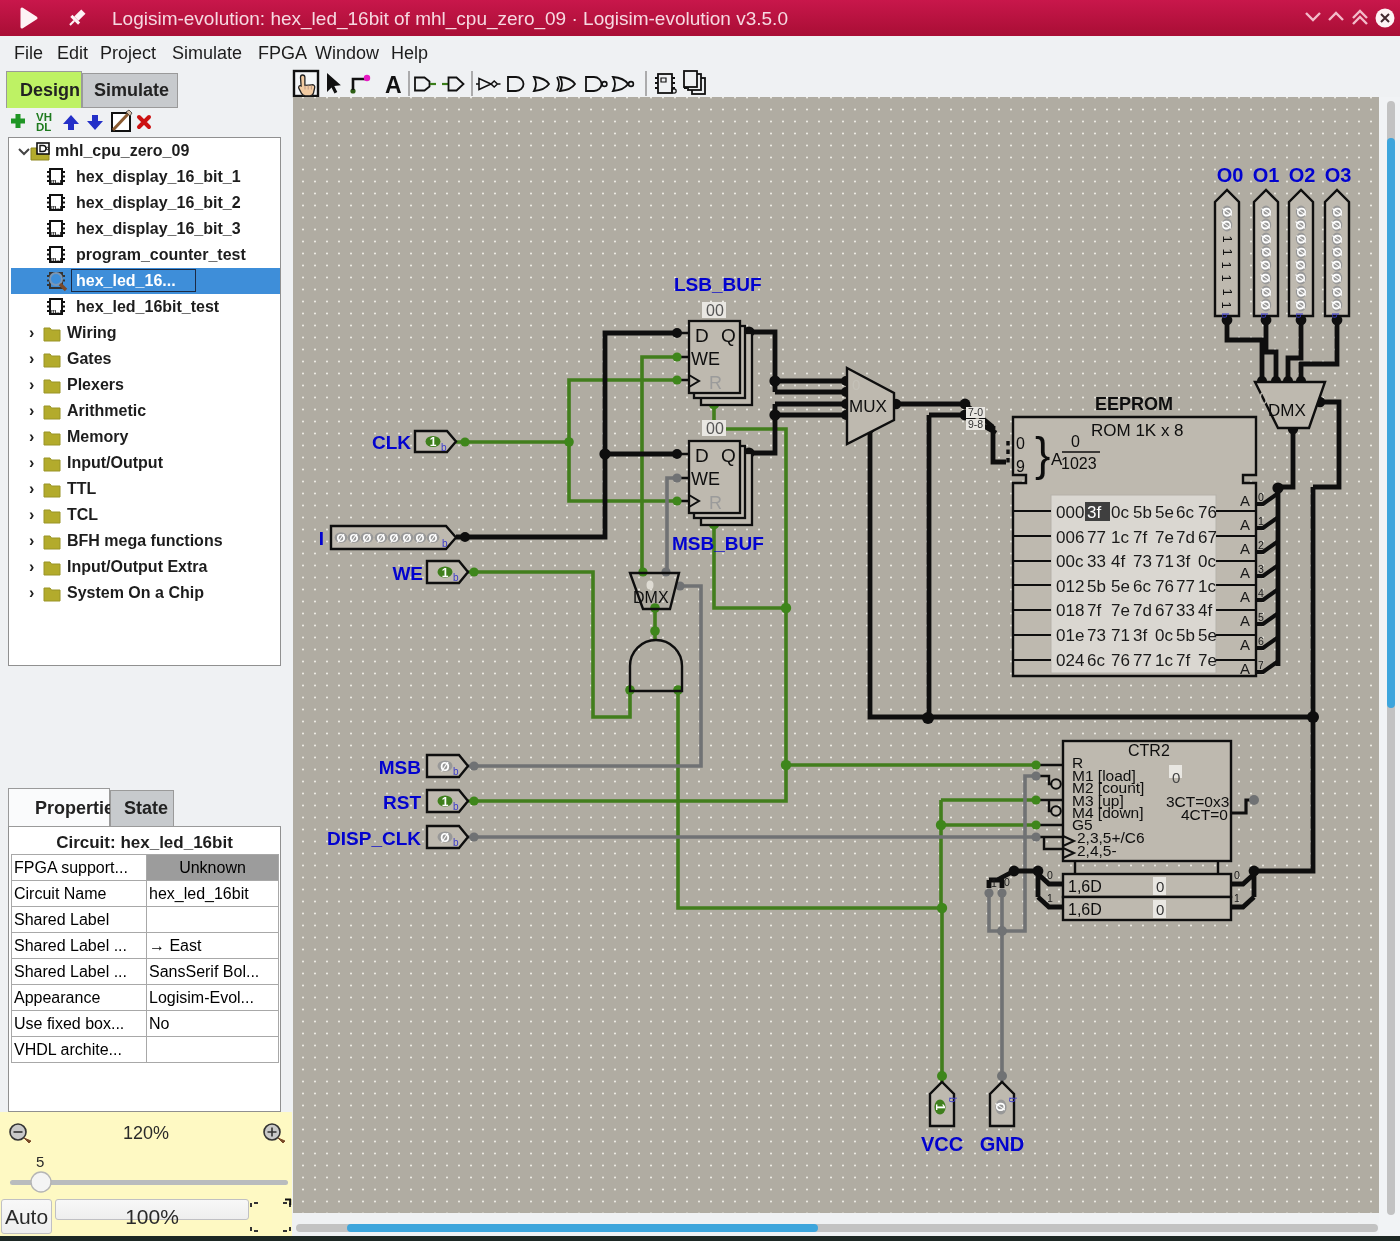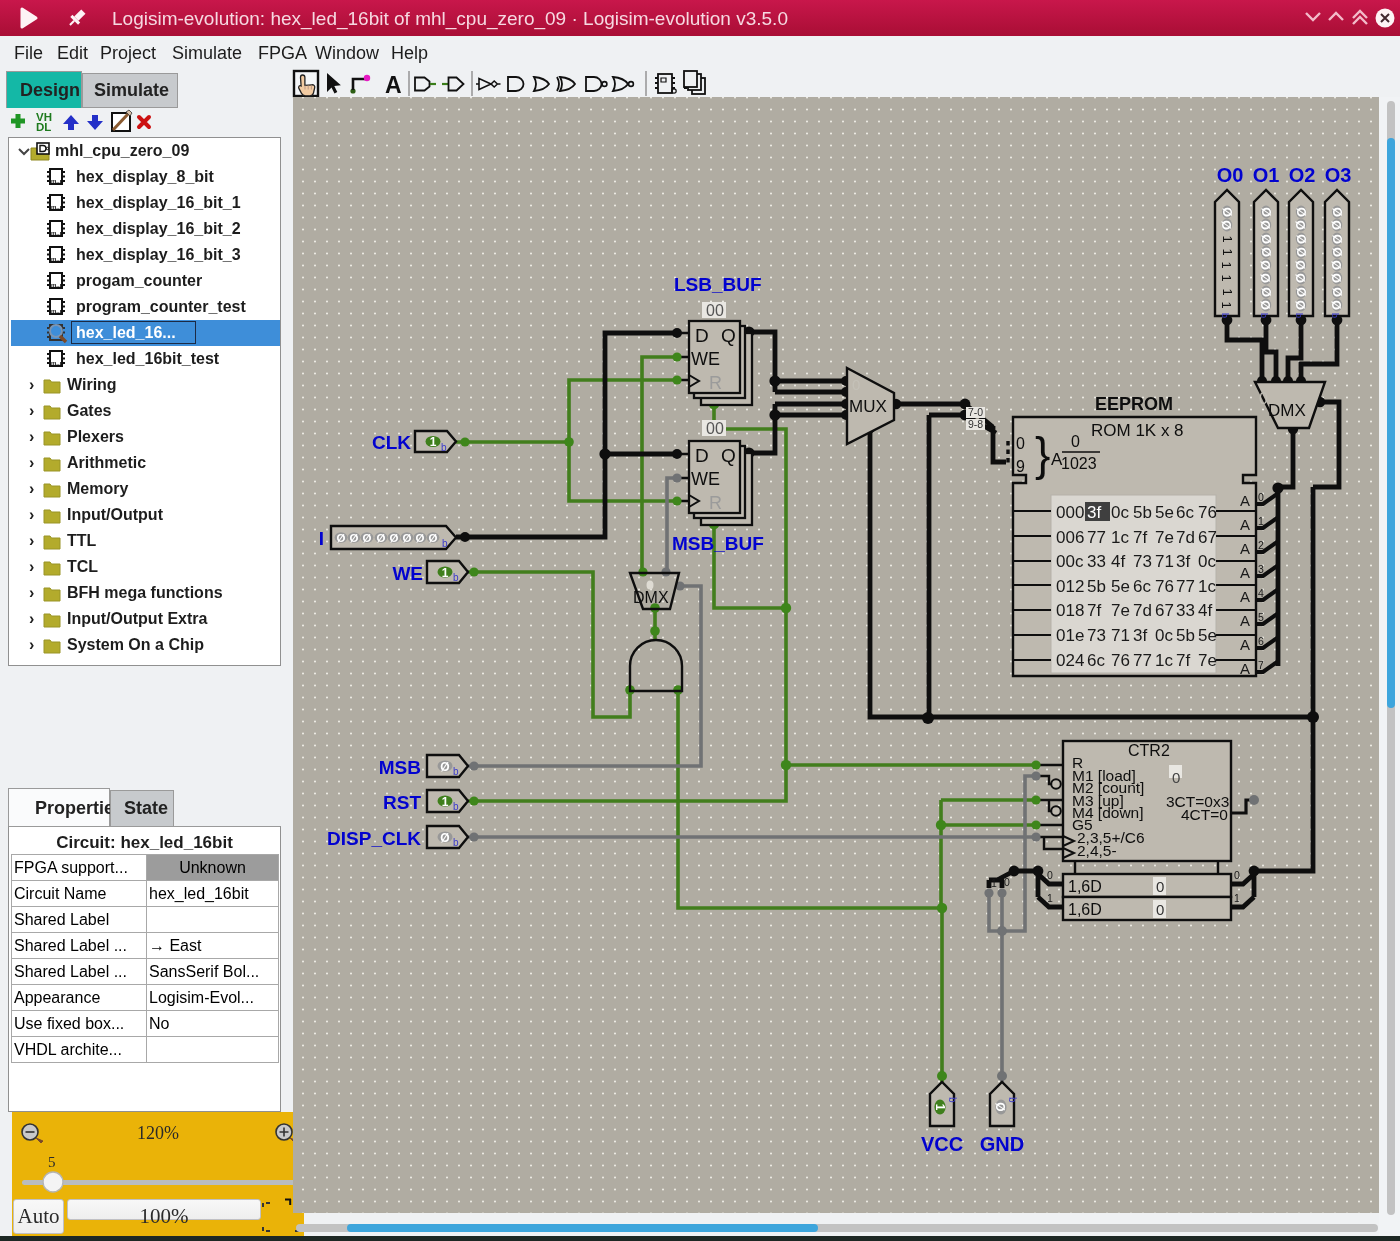--- a/index.html
+++ b/index.html
@@ -4,32 +4,32 @@
 <style>
 * { margin:0; padding:0; box-sizing:border-box; }
 html,body { width:1400px; height:1241px; overflow:hidden; }
 body { font-family:"Liberation Sans", sans-serif; background:#eff1f3; position:relative; }
 .abs { position:absolute; }
 #titlebar { left:0; top:0; width:1400px; height:36px; background:linear-gradient(#c8174b,#a90e35); }
 #titletext { left:112px; top:8px; color:#f6d9e1; font-size:19px; }
 #menubar { left:0; top:36px; width:1400px; height:35px; background:#eff1f3; color:#1c1c1c; font-size:18px; }
 #menubar span { position:absolute; top:7px; }
 .tab { border:1px solid #9a9a9a; font-weight:bold; font-size:18px; color:#222; }
-#tab-design { left:6px; top:71px; width:76px; height:37px; background:#14b8a6; border-bottom:none; padding:8px 0 0 13px; }
+#tab-design { left:6px; top:71px; width:76px; height:37px; background:#bef264; border-bottom:none; padding:8px 0 0 13px; }
 #tab-simulate { left:82px; top:73px; width:96px; height:35px; background:#c7cacd; padding:6px 0 0 11px; }
 #treepanel { left:8px; top:137px; width:273px; height:529px; background:#ffffff; border:1px solid #909090; overflow:hidden; font-size:16px; font-weight:600; color:#1d1d1d; }
 .trow { position:relative; height:26px; line-height:26px; white-space:nowrap; }
 .trow .tw { position:absolute; top:0; }
 #prop-properties { left:8px; top:788px; width:102px; height:39px; background:#fafbfc; border:1px solid #9a9a9a; border-bottom:none; padding:9px 0 0 26px; }
 #prop-state { left:110px; top:790px; width:64px; height:37px; background:#c7cacd; border:1px solid #9a9a9a; padding:7px 0 0 13px; }
 #proppanel { left:8px; top:826px; width:273px; height:286px; background:#ffffff; border:1px solid #909090; border-top:1px solid #9a9a9a;text-decoration:underline; }
 #proptable { position:absolute; left:2px; top:27px; width:268px; border-collapse:collapse; font-size:16px; color:#000000; }
 #proptable td { border:1px solid #a8a8a8; height:26px; padding:0 2px 0 2px; white-space:nowrap; overflow:hidden; }
 #proptable td.c1 { width:135px; }
-#zoomrow { left:12px; top:1112px; width:292px; height:129px; background:#eab308;font-family:Liberation Serif, serif; }
+#zoomrow { left:0; top:1112px; width:292px; height:129px; background:#fef9c3; }
 .btn { position:absolute; background:linear-gradient(#f8f8f8,#eeeeee); border:1px solid #c0c0c4; border-radius:3px; text-align:center; font-size:21px; color:#2a2a2a; }
 #darkstrip { left:0; top:1236px; width:1400px; height:5px; background:#1d2824; }
 #hscroll-track { left:296px; top:1224px; width:1082px; height:8px; background:#c2c2c2; border-radius:4px; }
 #hscroll-thumb { left:347px; top:1224px; width:471px; height:8px; background:#3da5dc; border-radius:4px; }
 #vscroll-track { left:1387px; top:101px; width:8px; height:1114px; background:#c2c2c2; border-radius:4px; }
 #vscroll-thumb { left:1387px; top:138px; width:8px; height:570px; background:#3da5dc; border-radius:4px; }
 #rightgap { left:1379px; top:97px; width:21px; height:1144px; background:#f1f3f5; }
 </style>
 </head>
 <body>
@@ -123,53 +123,37 @@
         <circle cx="18.5" cy="7.5" r="1.2" fill="none" stroke="#111" stroke-width="1"></circle>
       </svg>
     <span class="tw" style="left:46px">mhl_cpu_zero_09</span>
     </div>
   <div class="trow">
       <svg class="tw ci" style="left:37px;top:3px" width="20" height="20">
         <rect x="4" y="2" width="12" height="15" fill="#fff" stroke="#111" stroke-width="2"></rect>
         <path d="M1,5 h3 m-3,4.5 h3 m-3,4.5 h3 M16,5 h3 m-3,4.5 h3 m-3,4.5 h3" stroke="#111" stroke-width="2"></path>
         <text x="5" y="16" font-size="6" font-weight="bold" fill="#111">m..n</text>
       </svg>
-      <span class="tw" style="left:67px">hex_display_8_bit</span>
+      <span class="tw" style="left:67px">hex_display_16_bit_1</span>
     </div>
   <div class="trow">
       <svg class="tw ci" style="left:37px;top:3px" width="20" height="20">
         <rect x="4" y="2" width="12" height="15" fill="#fff" stroke="#111" stroke-width="2"></rect>
         <path d="M1,5 h3 m-3,4.5 h3 m-3,4.5 h3 M16,5 h3 m-3,4.5 h3 m-3,4.5 h3" stroke="#111" stroke-width="2"></path>
         <text x="5" y="16" font-size="6" font-weight="bold" fill="#111">m..n</text>
       </svg>
-      <span class="tw" style="left:67px">hex_display_16_bit_1</span>
+      <span class="tw" style="left:67px">hex_display_16_bit_2</span>
     </div>
   <div class="trow">
       <svg class="tw ci" style="left:37px;top:3px" width="20" height="20">
         <rect x="4" y="2" width="12" height="15" fill="#fff" stroke="#111" stroke-width="2"></rect>
         <path d="M1,5 h3 m-3,4.5 h3 m-3,4.5 h3 M16,5 h3 m-3,4.5 h3 m-3,4.5 h3" stroke="#111" stroke-width="2"></path>
         <text x="5" y="16" font-size="6" font-weight="bold" fill="#111">m..n</text>
       </svg>
-      <span class="tw" style="left:67px">hex_display_16_bit_2</span>
-    </div>
-  <div class="trow">
-      <svg class="tw ci" style="left:37px;top:3px" width="20" height="20">
-        <rect x="4" y="2" width="12" height="15" fill="#fff" stroke="#111" stroke-width="2"></rect>
-        <path d="M1,5 h3 m-3,4.5 h3 m-3,4.5 h3 M16,5 h3 m-3,4.5 h3 m-3,4.5 h3" stroke="#111" stroke-width="2"></path>
-        <text x="5" y="16" font-size="6" font-weight="bold" fill="#111">m..n</text>
-      </svg>
       <span class="tw" style="left:67px">hex_display_16_bit_3</span>
-    </div>
-  <div class="trow">
-      <svg class="tw ci" style="left:37px;top:3px" width="20" height="20">
-        <rect x="4" y="2" width="12" height="15" fill="#fff" stroke="#111" stroke-width="2"></rect>
-        <path d="M1,5 h3 m-3,4.5 h3 m-3,4.5 h3 M16,5 h3 m-3,4.5 h3 m-3,4.5 h3" stroke="#111" stroke-width="2"></path>
-        <text x="5" y="16" font-size="6" font-weight="bold" fill="#111">m..n</text>
-      </svg>
-      <span class="tw" style="left:67px">progam_counter</span>
     </div>
   <div class="trow">
       <svg class="tw ci" style="left:37px;top:3px" width="20" height="20">
         <rect x="4" y="2" width="12" height="15" fill="#fff" stroke="#111" stroke-width="2"></rect>
         <path d="M1,5 h3 m-3,4.5 h3 m-3,4.5 h3 M16,5 h3 m-3,4.5 h3 m-3,4.5 h3" stroke="#111" stroke-width="2"></path>
         <text x="5" y="16" font-size="6" font-weight="bold" fill="#111">m..n</text>
       </svg>
       <span class="tw" style="left:67px">program_counter_test</span>
     </div>
   <div class="trow">

